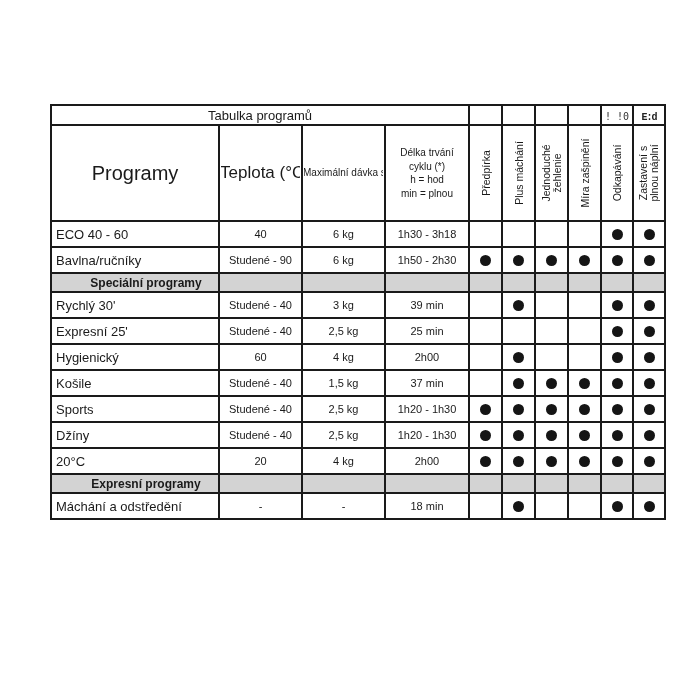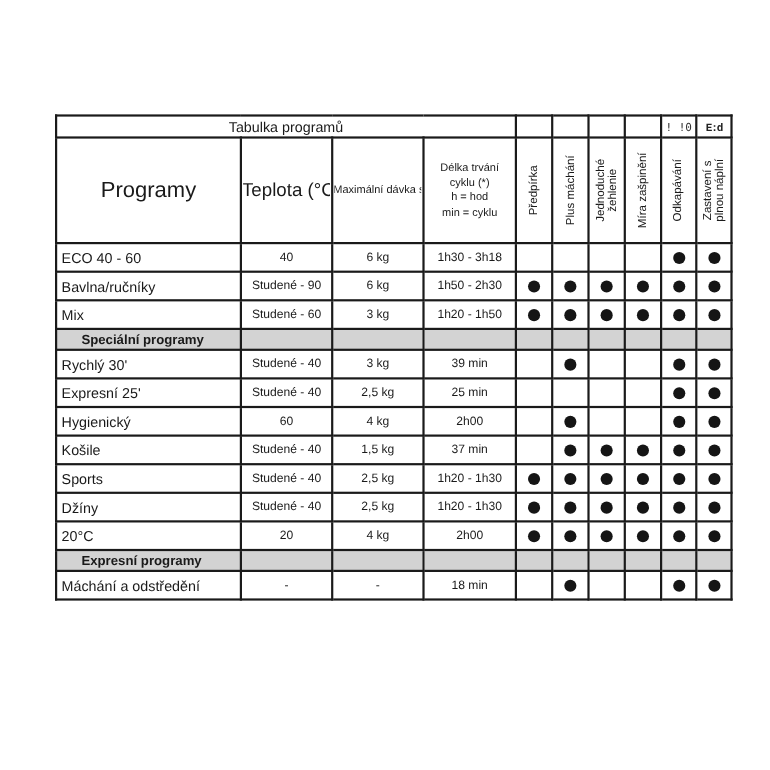--- a/index.html
+++ b/index.html
@@ -31,21 +31,21 @@
   td.h-small { font-size: 10px; line-height: 13.5px; white-space: normal; }
   td.h-vert { position: relative; }
   .vtext {
     position: absolute; left: 50%; top: 50%;
     transform: translate(-50%, -50%) rotate(-90deg);
     font-size: 10.5px; line-height: 11px; white-space: nowrap; text-align: center;
   }
   tr.data-row td { height: 24px; font-size: 11px; }
   tr.data-row td.name { text-align: left; padding-left: 4px; font-size: 13px; }
   tr.section-row td { height: 17px; background: #d3d3d3; }
-  tr.section-row td.name { font-weight: bold; font-size: 12px; text-align: left; padding-left: 22px; }
+  tr.section-row td.name { font-weight: bold; font-size: 12px; text-align: center; padding-left: 22px; }
   .dot { display: inline-block; width: 11px; height: 11px; border-radius: 50%; background: #151515; vertical-align: middle; }
   .seg { font-family: "DejaVu Sans Mono", monospace; font-size: 10px; letter-spacing: 0px; color: #333; }
   .seg-box { display: inline-block; font-family: Liberation Mono, monospace; font-size: 10px; font-weight: bold; color: #222; letter-spacing: -1px; }
 </style>
 </head>
 <body>
 
 <table class="prog">
   <colgroup>
     <col class="c-name">
@@ -70,21 +70,21 @@
       <td><span class="seg-box">E:d</span></td>
     </tr>
     <tr class="head-row">
       <td class="h-programs">Programy</td>
       <td class="h-temp">Teplota (°C)</td>
       <td class="h-small">Maximální dávka suchého prádla</td>
       <td class="h-small">
         <span>Délka trvání</span><br>
         <span>cyklu (*)</span><br>
         <span>h = hod</span><br>
-        <span>min = cyklu</span>
+        <span>min = plnou</span>
       </td>
       <td class="h-vert">
           <div class="vtext"><span>Předpírka</span></div>
         </td>
       <td class="h-vert">
           <div class="vtext"><span>Plus máchání</span></div>
         </td>
       <td class="h-vert">
           <div class="vtext"><span>Jednoduché</span><br><span>žehlenie</span></div>
         </td>
@@ -115,32 +115,20 @@
         <td>Studené - 90</td>
         <td>6 kg</td>
         <td>1h50 - 2h30</td>
         <td><span class="dot"></span></td>
         <td><span class="dot"></span></td>
         <td><span class="dot"></span></td>
         <td><span class="dot"></span></td>
         <td><span class="dot"></span></td>
         <td><span class="dot"></span></td>
       </tr>
-      <tr class="data-row">
-        <td class="name">Mix</td>
-        <td>Studené - 60</td>
-        <td>3 kg</td>
-        <td>1h20 - 1h50</td>
-        <td><span class="dot"></span></td>
-        <td><span class="dot"></span></td>
-        <td><span class="dot"></span></td>
-        <td><span class="dot"></span></td>
-        <td><span class="dot"></span></td>
-        <td><span class="dot"></span></td>
-      </tr>
       <tr class="section-row">
         <td class="name">Speciální programy</td>
         <td></td>
         <td></td>
         <td></td>
         <td></td>
         <td></td>
         <td></td>
         <td></td>
         <td></td>

